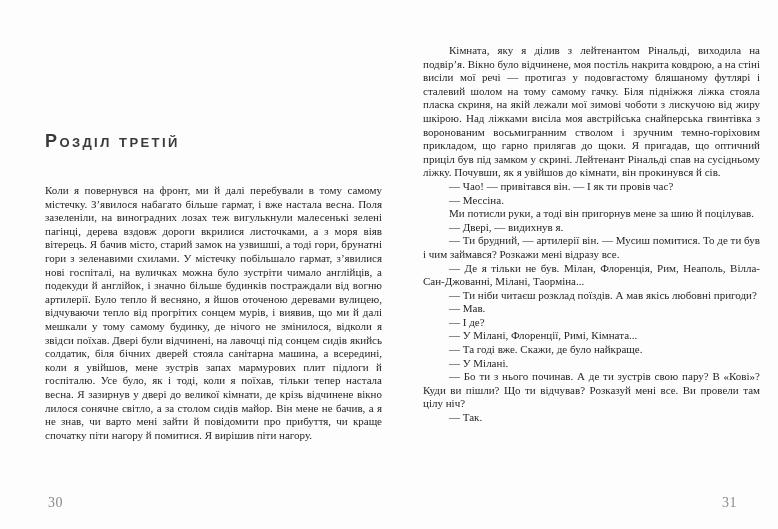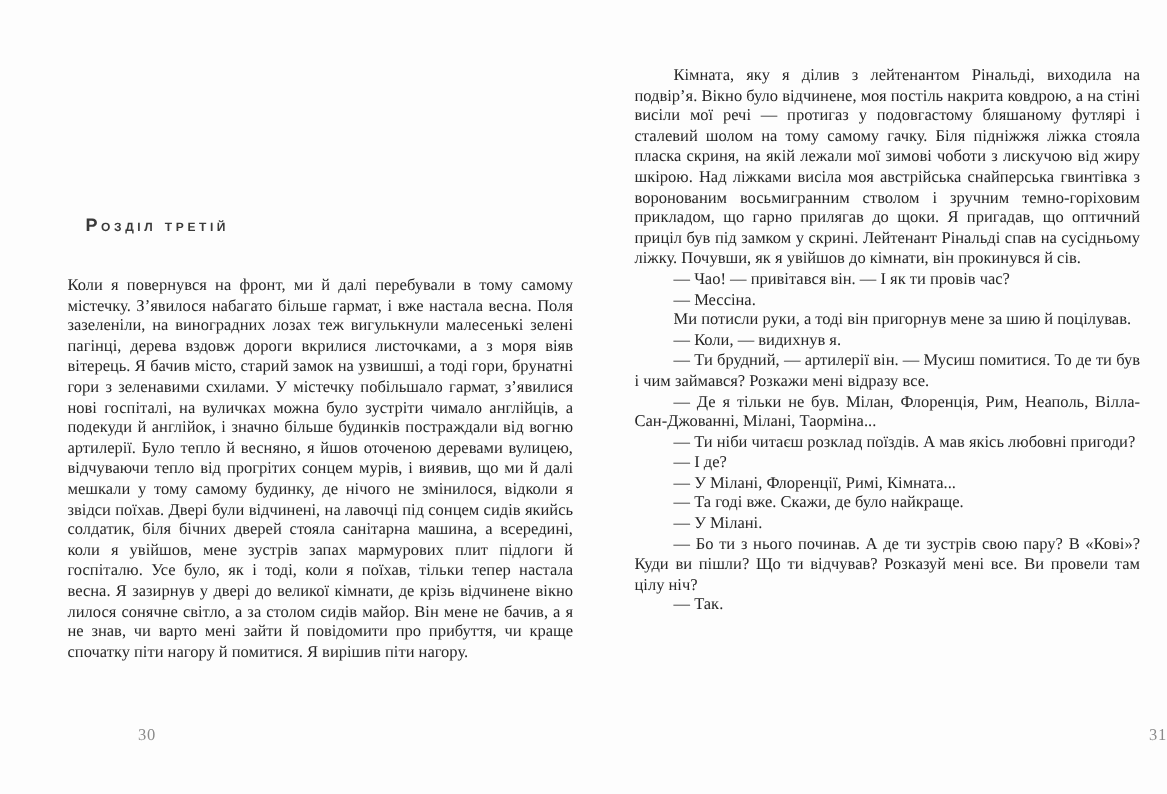--- a/index.html
+++ b/index.html
@@ -14,23 +14,23 @@
     background: #fdfdfd;
     overflow: hidden;
     font-family: "Liberation Serif", "DejaVu Serif", serif;
     color: #262626;
   }
   .chapter-heading {
     position: absolute;
     left: 45px;
     top: 131px;
     width: 337px;
-    margin: 12px;
+    margin: 0;
     font-family: "Liberation Sans", "DejaVu Sans", sans-serif;
-    font-size: 12px;
+    font-size: 18px;
     font-weight: 700;
     font-variant: small-caps;
     letter-spacing: 2.4px;
     color: #3a3a3a;
   }
   .page-body {
     position: absolute;
     width: 337px;
     font-size: 11px;
     line-height: 13.6px;
@@ -40,25 +40,24 @@
   }
   .page-body-left  { left: 45px;  top: 184px; }
   .page-body-right { left: 423px; top: 44px;  }
   .para {
     margin: 0;
     padding: 0;
   }
   .para.indent { text-indent: 26px; }
   .page-number {
     position: absolute;
-    top: 484px;
-    font-size: 11px;
+    top: 495px;
+    font-size: 14px;
     color: #8a8a8a;
     letter-spacing: 0.5px;
-    margin-left: 44px;
   }
   .page-number-left  { left: 48px; }
   .page-number-right { left: 722px; }
 </style>
 </head>
 <body>
 
 <div class="spread">
 
   <h2 class="chapter-heading">Розділ третій</h2>
@@ -67,24 +66,25 @@
     <p class="para">Коли я повернувся на фронт, ми й далі перебували в тому самому містечку. З’явилося набагато більше гармат, і вже настала весна. Поля зазеленіли, на виноградних лозах теж вигулькнули малесенькі зелені пагінці, дерева вздовж дороги вкрилися листочками, а з моря віяв вітерець. Я бачив місто, старий замок на узвишші, а тоді гори, брунатні гори з зеленавими схилами. У містечку побільшало гармат, з’явилися нові госпіталі, на вуличках можна було зустріти чимало англійців, а подекуди й англійок, і значно більше будинків постраждали від вогню артилерії. Було тепло й весняно, я йшов оточеною деревами вулицею, відчуваючи тепло від прогрітих сонцем мурів, і виявив, що ми й далі мешкали у тому самому будинку, де нічого не змінилося, відколи я звідси поїхав. Двері були відчинені, на лавочці під сонцем сидів якийсь солдатик, біля бічних дверей стояла санітарна машина, а всередині, коли я увійшов, мене зустрів запах мармурових плит підлоги й госпіталю. Усе було, як і тоді, коли я поїхав, тільки тепер настала весна. Я зазирнув у двері до великої кімнати, де крізь відчинене вікно лилося сонячне світло, а за столом сидів майор. Він мене не бачив, а я не знав, чи варто мені зайти й повідомити про прибуття, чи краще спочатку піти нагору й помитися. Я вирішив піти нагору.</p>
   </div>
 
   <div class="page-number page-number-left">30</div>
 
   <div class="page-body page-body-right">
     <p class="para indent">Кімната, яку я ділив з лейтенантом Рінальді, виходила на подвір’я. Вікно було відчинене, моя постіль накрита ковдрою, а на стіні висіли мої речі — протигаз у подовгастому бляшаному футлярі і сталевий шолом на тому самому гачку. Біля підніжжя ліжка стояла пласка скриня, на якій лежали мої зимові чоботи з лискучою від жиру шкірою. Над ліжками висіла моя австрійська снайперська гвинтівка з воронованим восьмигранним стволом і зручним темно-горіховим прикладом, що гарно прилягав до щоки. Я пригадав, що оптичний приціл був під замком у скрині. Лейтенант Рінальді спав на сусідньому ліжку. Почувши, як я увійшов до кімнати, він прокинувся й сів.</p>
     <p class="para indent">— Чао! — привітався він. — І як ти провів час?</p>
     <p class="para indent">— Мессіна.</p>
     <p class="para indent">Ми потисли руки, а тоді він пригорнув мене за шию й поцілував.</p>
-    <p class="para indent">— Коли, — видихнув я.</p>
+    <p class="para indent">— Двері, — видихнув я.</p>
     <p class="para indent">— Ти брудний, — артилерії він. — Мусиш помитися. То де ти був і чим займався? Розкажи мені відразу все.</p>
     <p class="para indent">— Де я тільки не був. Мілан, Флоренція, Рим, Неаполь, Вілла-Сан-Джованні, Мілані, Таорміна...</p>
     <p class="para indent">— Ти ніби читаєш розклад поїздів. А мав якісь любовні пригоди?</p>
+    <p class="para indent">— Мав.</p>
     <p class="para indent">— І де?</p>
     <p class="para indent">— У Мілані, Флоренції, Римі, Кімната...</p>
     <p class="para indent">— Та годі вже. Скажи, де було найкраще.</p>
     <p class="para indent">— У Мілані.</p>
     <p class="para indent">— Бо ти з нього починав. А де ти зустрів свою пару? В «Кові»? Куди ви пішли? Що ти відчував? Розказуй мені все. Ви провели там цілу ніч?</p>
     <p class="para indent">— Так.</p>
   </div>
 
   <div class="page-number page-number-right">31</div>
 

